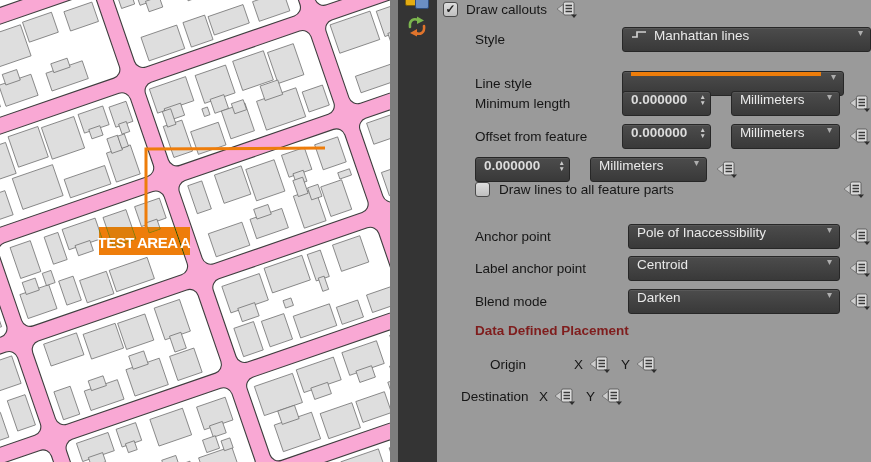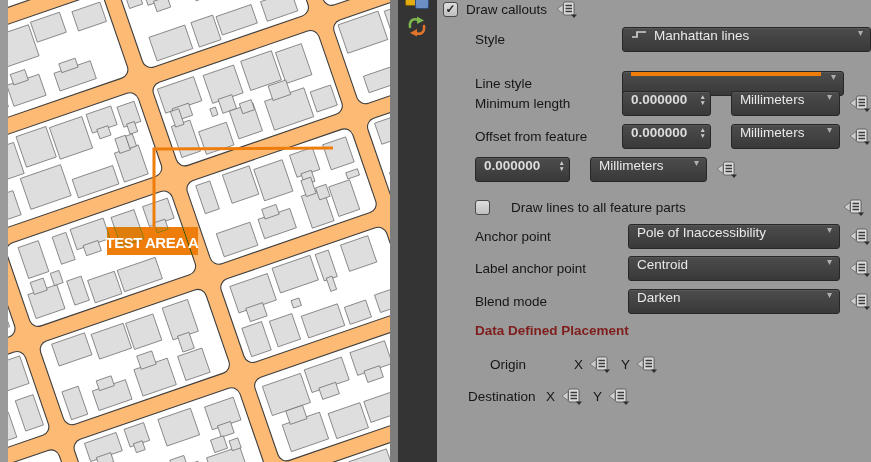--- a/index.html
+++ b/index.html
@@ -1,18 +1,18 @@
 <!DOCTYPE html>
 <html style="--accent: #ee7d0b;"><head>
 <meta charset="utf-8">
 <style>
   html,body{margin:0;padding:0;}
   body{width:871px;height:462px;overflow:hidden;position:relative;
        font-family:"Liberation Sans",sans-serif;background:#9a9a9a;}
-  .map{position:absolute;left:8px;top:0;width:390px;height:462px;background:#fdba74;overflow:hidden;}
+  .map{position:absolute;left:0;top:0;width:390px;height:462px;background:#f9a8d4;overflow:hidden;}
   .splitter{position:absolute;left:390px;top:0;width:8px;height:462px;background:#7d7d7d;}
   .tabstrip{position:absolute;left:398px;top:0;width:39px;height:462px;background:#343434;}
   .panel{position:absolute;left:437px;top:0;width:434px;height:462px;background:#9a9a9a;
          font-size:13.5px;color:#161616;}
   .row{position:absolute;left:0;width:434px;display:flex;align-items:center;box-sizing:border-box;padding-left:38px;}
   .lbl{width:147px;flex:none;color:#161616;}
   
   .combo,.spin{height:25px;background:linear-gradient(#4c4c4c,#393939);border:1px solid #272727;
       border-radius:3px;color:#e9e9e9;display:flex;padding:0 8px;
       box-sizing:border-box;position:relative;box-shadow:inset 0 1px 0 rgba(255,255,255,.07);}
@@ -1251,21 +1251,21 @@
     <span class="ddbtn">
         <svg width="22" height="17" viewBox="0 0 22 17">
           <polygon points="1,8 7,3.5 7,12.5" fill="#cdcdcd" stroke="#555" stroke-width="0.6"></polygon>
           <rect x="7.5" y="1" width="10.5" height="13" rx="1.5" fill="#dadada" stroke="#4e4e4e" stroke-width="0.8"></rect>
           <path d="M9.5 4.5h6.5M9.5 7.5h6.5M9.5 10.5h6.5" stroke="#3a3a3a" stroke-width="1.3"></path>
           <polygon points="15,13.5 21,13.5 18,17" fill="#2e2e2e"></polygon>
         </svg>
       </span>
   </div>
 
-  <div class="row" style="top:198px;height:18px;gap:12px;">
+  <div class="row" style="top:180px;height:18px;">
     <span class="cb"></span>
     <span style="margin-left:9px;">Draw lines to all feature parts</span>
     <span class="grow"></span>
     <span class="ddbtn" style="margin-right:6px;">
         <svg width="22" height="17" viewBox="0 0 22 17">
           <polygon points="1,8 7,3.5 7,12.5" fill="#cdcdcd" stroke="#555" stroke-width="0.6"></polygon>
           <rect x="7.5" y="1" width="10.5" height="13" rx="1.5" fill="#dadada" stroke="#4e4e4e" stroke-width="0.8"></rect>
           <path d="M9.5 4.5h6.5M9.5 7.5h6.5M9.5 10.5h6.5" stroke="#3a3a3a" stroke-width="1.3"></path>
           <polygon points="15,13.5 21,13.5 18,17" fill="#2e2e2e"></polygon>
         </svg>
@@ -1340,21 +1340,21 @@
     <span class="ddbtn" style="margin-left:2px;">
         <svg width="22" height="17" viewBox="0 0 22 17">
           <polygon points="1,8 7,3.5 7,12.5" fill="#cdcdcd" stroke="#555" stroke-width="0.6"></polygon>
           <rect x="7.5" y="1" width="10.5" height="13" rx="1.5" fill="#dadada" stroke="#4e4e4e" stroke-width="0.8"></rect>
           <path d="M9.5 4.5h6.5M9.5 7.5h6.5M9.5 10.5h6.5" stroke="#3a3a3a" stroke-width="1.3"></path>
           <polygon points="15,13.5 21,13.5 18,17" fill="#2e2e2e"></polygon>
         </svg>
       </span>
   </div>
 
-  <div class="row" style="top:385px;height:22px;padding-left:31px;">
+  <div class="row" style="top:385px;height:22px;padding-left:24px;">
     <span class="d-lbl">Destination</span>
     <span class="xy">X</span>
     <span class="ddbtn" style="margin-left:2px;">
         <svg width="22" height="17" viewBox="0 0 22 17">
           <polygon points="1,8 7,3.5 7,12.5" fill="#cdcdcd" stroke="#555" stroke-width="0.6"></polygon>
           <rect x="7.5" y="1" width="10.5" height="13" rx="1.5" fill="#dadada" stroke="#4e4e4e" stroke-width="0.8"></rect>
           <path d="M9.5 4.5h6.5M9.5 7.5h6.5M9.5 10.5h6.5" stroke="#3a3a3a" stroke-width="1.3"></path>
           <polygon points="15,13.5 21,13.5 18,17" fill="#2e2e2e"></polygon>
         </svg>
       </span>

